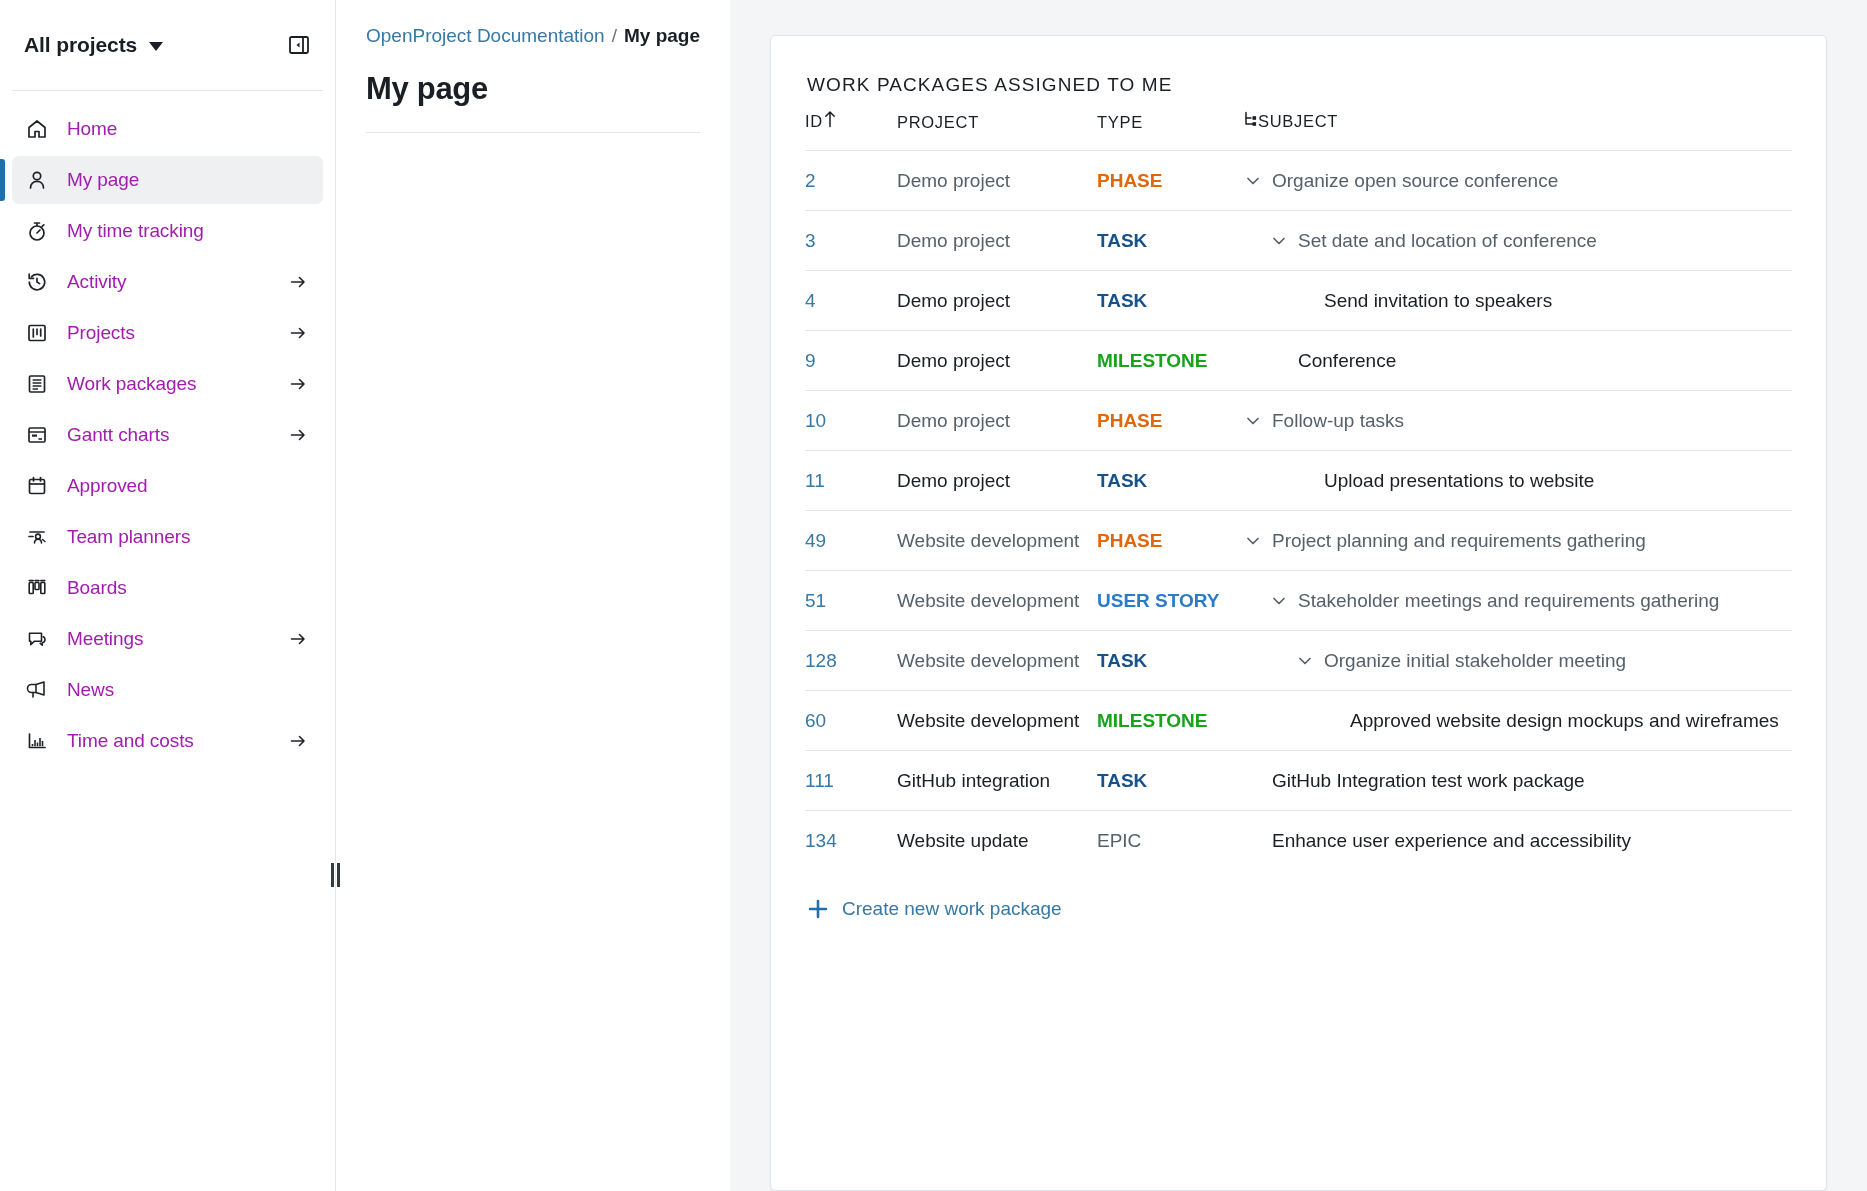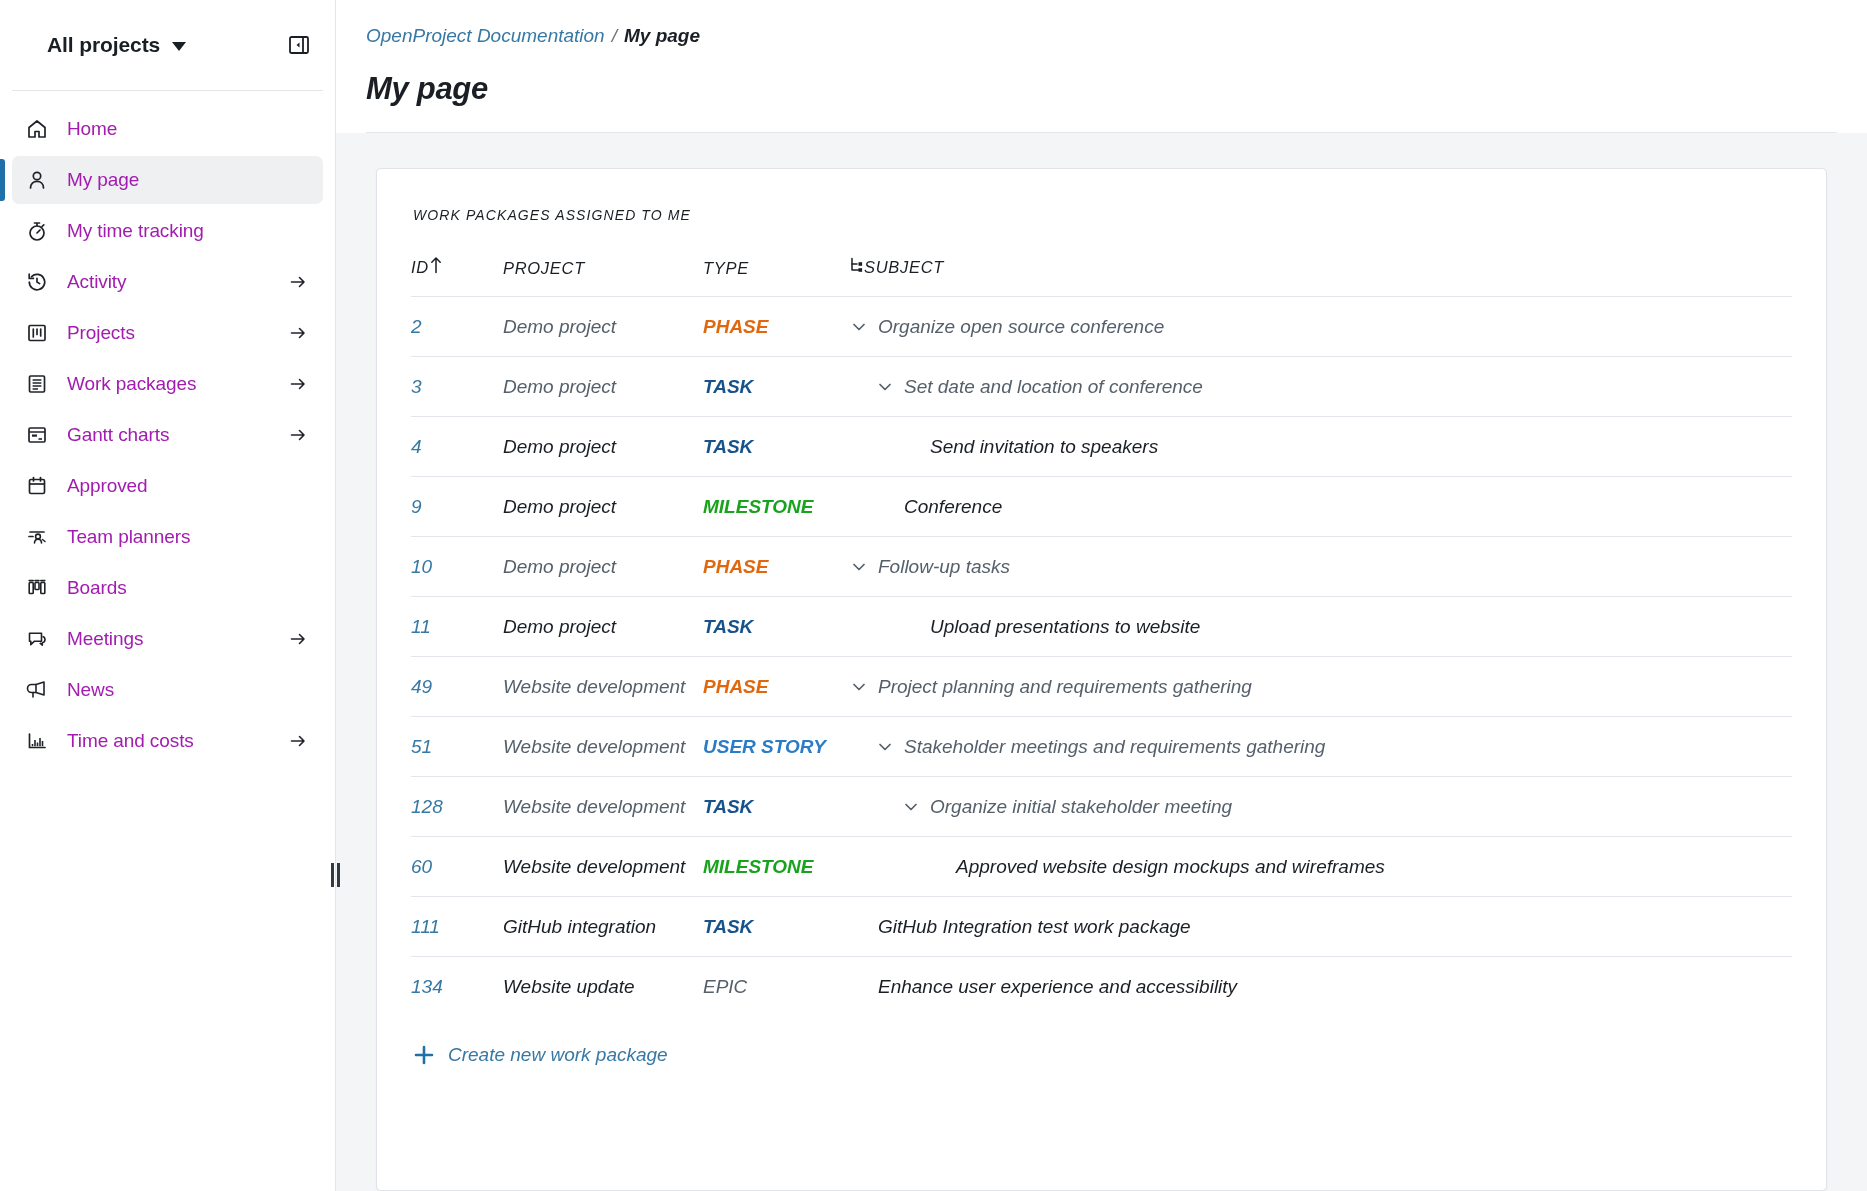--- a/index.html
+++ b/index.html
@@ -20,21 +20,20 @@
     position: relative; flex: 0 0 336px;
   }
   .sidebar-top {
     height: 90px;
     display: flex; align-items: center; justify-content: space-between;
     padding: 0 22px 0 24px;
   }
   .proj-select {
     display: flex; align-items: center; gap: 12px;
     cursor: pointer;
-    margin-left: 23px;
   }
   .proj-select-label {
     font-size: 21px; font-weight: bold; color: #1a1f26; letter-spacing: -0.1px;
   }
   .caret-down {
     width: 0; height: 0;
     border-left: 7px solid transparent;
     border-right: 7px solid transparent;
     border-top: 9px solid #1a1f26;
     margin-top: 3px;
@@ -70,21 +69,21 @@
     position: absolute; right: -9px; top: 862px;
     width: 18px; height: 26px;
     display: flex; align-items: center; justify-content: center; gap: 3px;
     cursor: col-resize;
   }
   .resize-handle i { display:block; width: 3px; height: 24px; background: #333a42; }
 
   
   .main {
     flex: 1; height: 1191px; background: #ffffff;
-    display: flex; flex-direction: column; min-width: 0; font-style: italic;
+    display: flex; flex-direction: row; min-width: 0;
   }
   .topbar { padding: 24px 30px 0 30px; background: #ffffff; }
   .breadcrumb { font-size: 19px; line-height: 24px; display: flex; align-items: baseline; gap: 7px; }
   .bc-link { color: #3778a4; cursor: pointer; }
   .bc-sep { color: #6b727b; }
   .bc-current { color: #1a1f26; font-weight: bold; }
   .page-title { font-size: 31px; font-weight: bold; color: #1a1f26; margin-top: 23px; letter-spacing: -0.3px; }
   .title-rule { height: 1px; background: #e4e6ea; margin: 25px 0 0 0; }
 
   .content {
@@ -93,22 +92,22 @@
   }
   .card {
     background: #ffffff;
     border: 1px solid #e0e4e9;
     border-radius: 5px;
     box-shadow: 0 1px 2px rgba(27,31,36,0.05);
     padding: 38px 34px 0 34px;
     height: 100%;
   }
   .widget-title {
-    font-size: 14px; letter-spacing: 1.1px; color: #1a1f26;
-    text-transform: uppercase; margin: 0 0 33px 2px;
+    font-size: 19px; letter-spacing: 1.1px; color: #1a1f26;
+    text-transform: uppercase; margin: 0 0 14px 2px;
   }
 
   
   table.wp { width: 100%; border-collapse: collapse; table-layout: fixed; }
   table.wp th {
     font-size: 16.5px; font-weight: normal; letter-spacing: 0.7px;
     color: #1a1f26; text-align: left; padding: 0 0 18px 0;
     vertical-align: bottom; text-transform: uppercase;
   }
   .th-inner { display: flex; align-items: center; }

